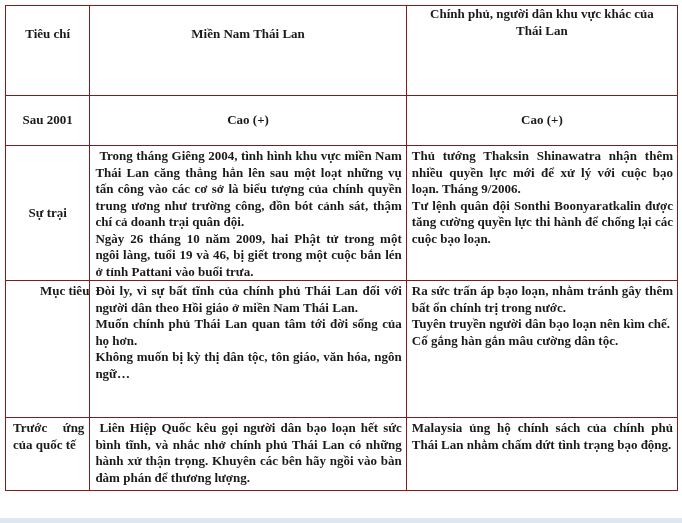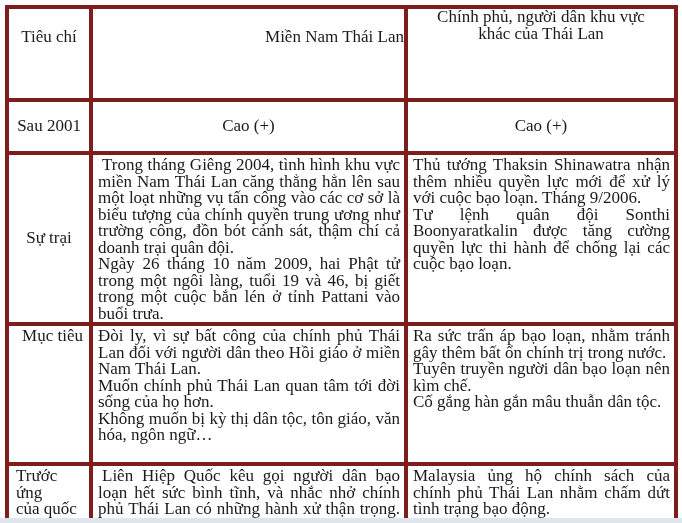--- a/index.html
+++ b/index.html
@@ -1,50 +1,50 @@
 <!DOCTYPE html>
 <html><head>
 <meta charset="utf-8">
 <style>
   html, body { margin:0; padding:0; background:#ffffff; }
   body { width:682px; height:523px; position:relative; overflow:hidden;
          font-family:"Liberation Serif","DejaVu Serif",serif; color:#1a1a1a; }
   table { position:absolute; left:5px; top:5px; border-collapse:collapse;
           table-layout:fixed; width:673px; }
-  td { border:4px solid #7f1d1d; vertical-align:middle; font-size:17px; line-height:16.5px; padding:0; }
+  td { border:1px solid #7f1d1d; vertical-align:middle; font-size:13px; line-height:16.5px; padding:0;font-weight:bold; }
   .c1 { width:84px; }
   .c2 { width:315px; }
   .c3 { width:270px; }
   .center { text-align:center; }
   .just { text-align:justify; padding:2px 4px 0 5px;margin-top:20px; }
   .top { vertical-align:top; }
   .p { margin:0; }
   .indent { text-indent:4px; }
   .h-row td { height:69px; }
   .r2 td { height:52px; }
   .r3 td { height:49px; }
   .r4 td { height:132px; }
   .r5 td { height:134px; }
   .r6 td { height:70px; }
-  .lbl-left { text-align:center; padding-left:7px;margin-top:15px; }
+  .lbl-left { text-align:right; padding-left:7px;margin-top:15px; }
   .bottom-strip { position:absolute; left:0; right:0; top:518px; height:5px; background:#dfe6ee; }
 </style>
 </head>
 <body>
 
 <table>
   <colgroup>
       <col class="c1">
       <col class="c2">
       <col class="c3">
     </colgroup>
   <tbody>
       <tr class="h-row">
     <td class="center" style="vertical-align:top;padding-top:20px;">Tiêu chí</td>
-    <td class="center" style="vertical-align:top;padding-top:20px;text-align:right;">Miền Nam Thái Lan</td>
+    <td class="center" style="vertical-align:top;padding-top:20px;">Miền Nam Thái Lan</td>
     <td class="center" style="vertical-align:top;padding:0 20px;">Chính phủ, người dân khu vực khác của Thái Lan</td>
   </tr>
   <tr class="r3">
     <td class="center">Sau 2001</td>
     <td class="center">Cao (+)</td>
     <td class="center">Cao (+)</td>
   </tr>
   <tr class="r4">
     <td class="center">Sự trại</td>
     <td class="just top">
@@ -52,28 +52,28 @@
       <p class="p">Ngày 26 tháng 10 năm 2009, hai Phật tử trong một ngôi làng, tuổi 19 và 46, bị giết trong một cuộc bắn lén ở tỉnh Pattani vào buổi trưa.</p>
     </td>
     <td class="just top">
       <p class="p">Thủ tướng Thaksin Shinawatra nhận thêm nhiều quyền lực mới để xử lý với cuộc bạo loạn. Tháng 9/2006.</p>
       <p class="p">Tư lệnh quân đội Sonthi Boonyaratkalin được tăng cường quyền lực thi hành để chống lại các cuộc bạo loạn.</p>
     </td>
   </tr>
   <tr class="r5">
     <td class="lbl-left top" style="padding-top:2px;">Mục tiêu</td>
     <td class="just top">
-      <p class="p">Đòi ly, vì sự bất công của chính phủ Thái Lan đối với người dân theo Hồi giáo ở miền Nam Thái Lan.</p>
+      <p class="p">Đòi ly, vì sự bất tĩnh của chính phủ Thái Lan đối với người dân theo Hồi giáo ở miền Nam Thái Lan.</p>
       <p class="p">Muốn chính phủ Thái Lan quan tâm tới đời sống của họ hơn.</p>
       <p class="p">Không muốn bị kỳ thị dân tộc, tôn giáo, văn hóa, ngôn ngữ…</p>
     </td>
     <td class="just top">
       <p class="p">Ra sức trấn áp bạo loạn, nhằm tránh gây thêm bất ổn chính trị trong nước.</p>
       <p class="p">Tuyên truyền người dân bạo loạn nên kìm chế.</p>
-      <p class="p">Cố gắng hàn gắn mâu thuẫn dân tộc.</p>
+      <p class="p">Cố gắng hàn gắn mâu cường dân tộc.</p>
     </td>
   </tr>
   <tr class="r6">
     <td class="top" style="padding:2px 5px 0 7px;">
       <div style="text-align:justify;text-align-last:justify;">Trước ứng</div>
       <div>của quốc tế</div>
     </td>
     <td class="just top">
       <p class="p indent">Liên Hiệp Quốc kêu gọi người dân bạo loạn hết sức bình tĩnh, và nhắc nhở chính phủ Thái Lan có những hành xử thận trọng. Khuyên các bên hãy ngồi vào bàn đàm phán để thương lượng.</p>
     </td>

